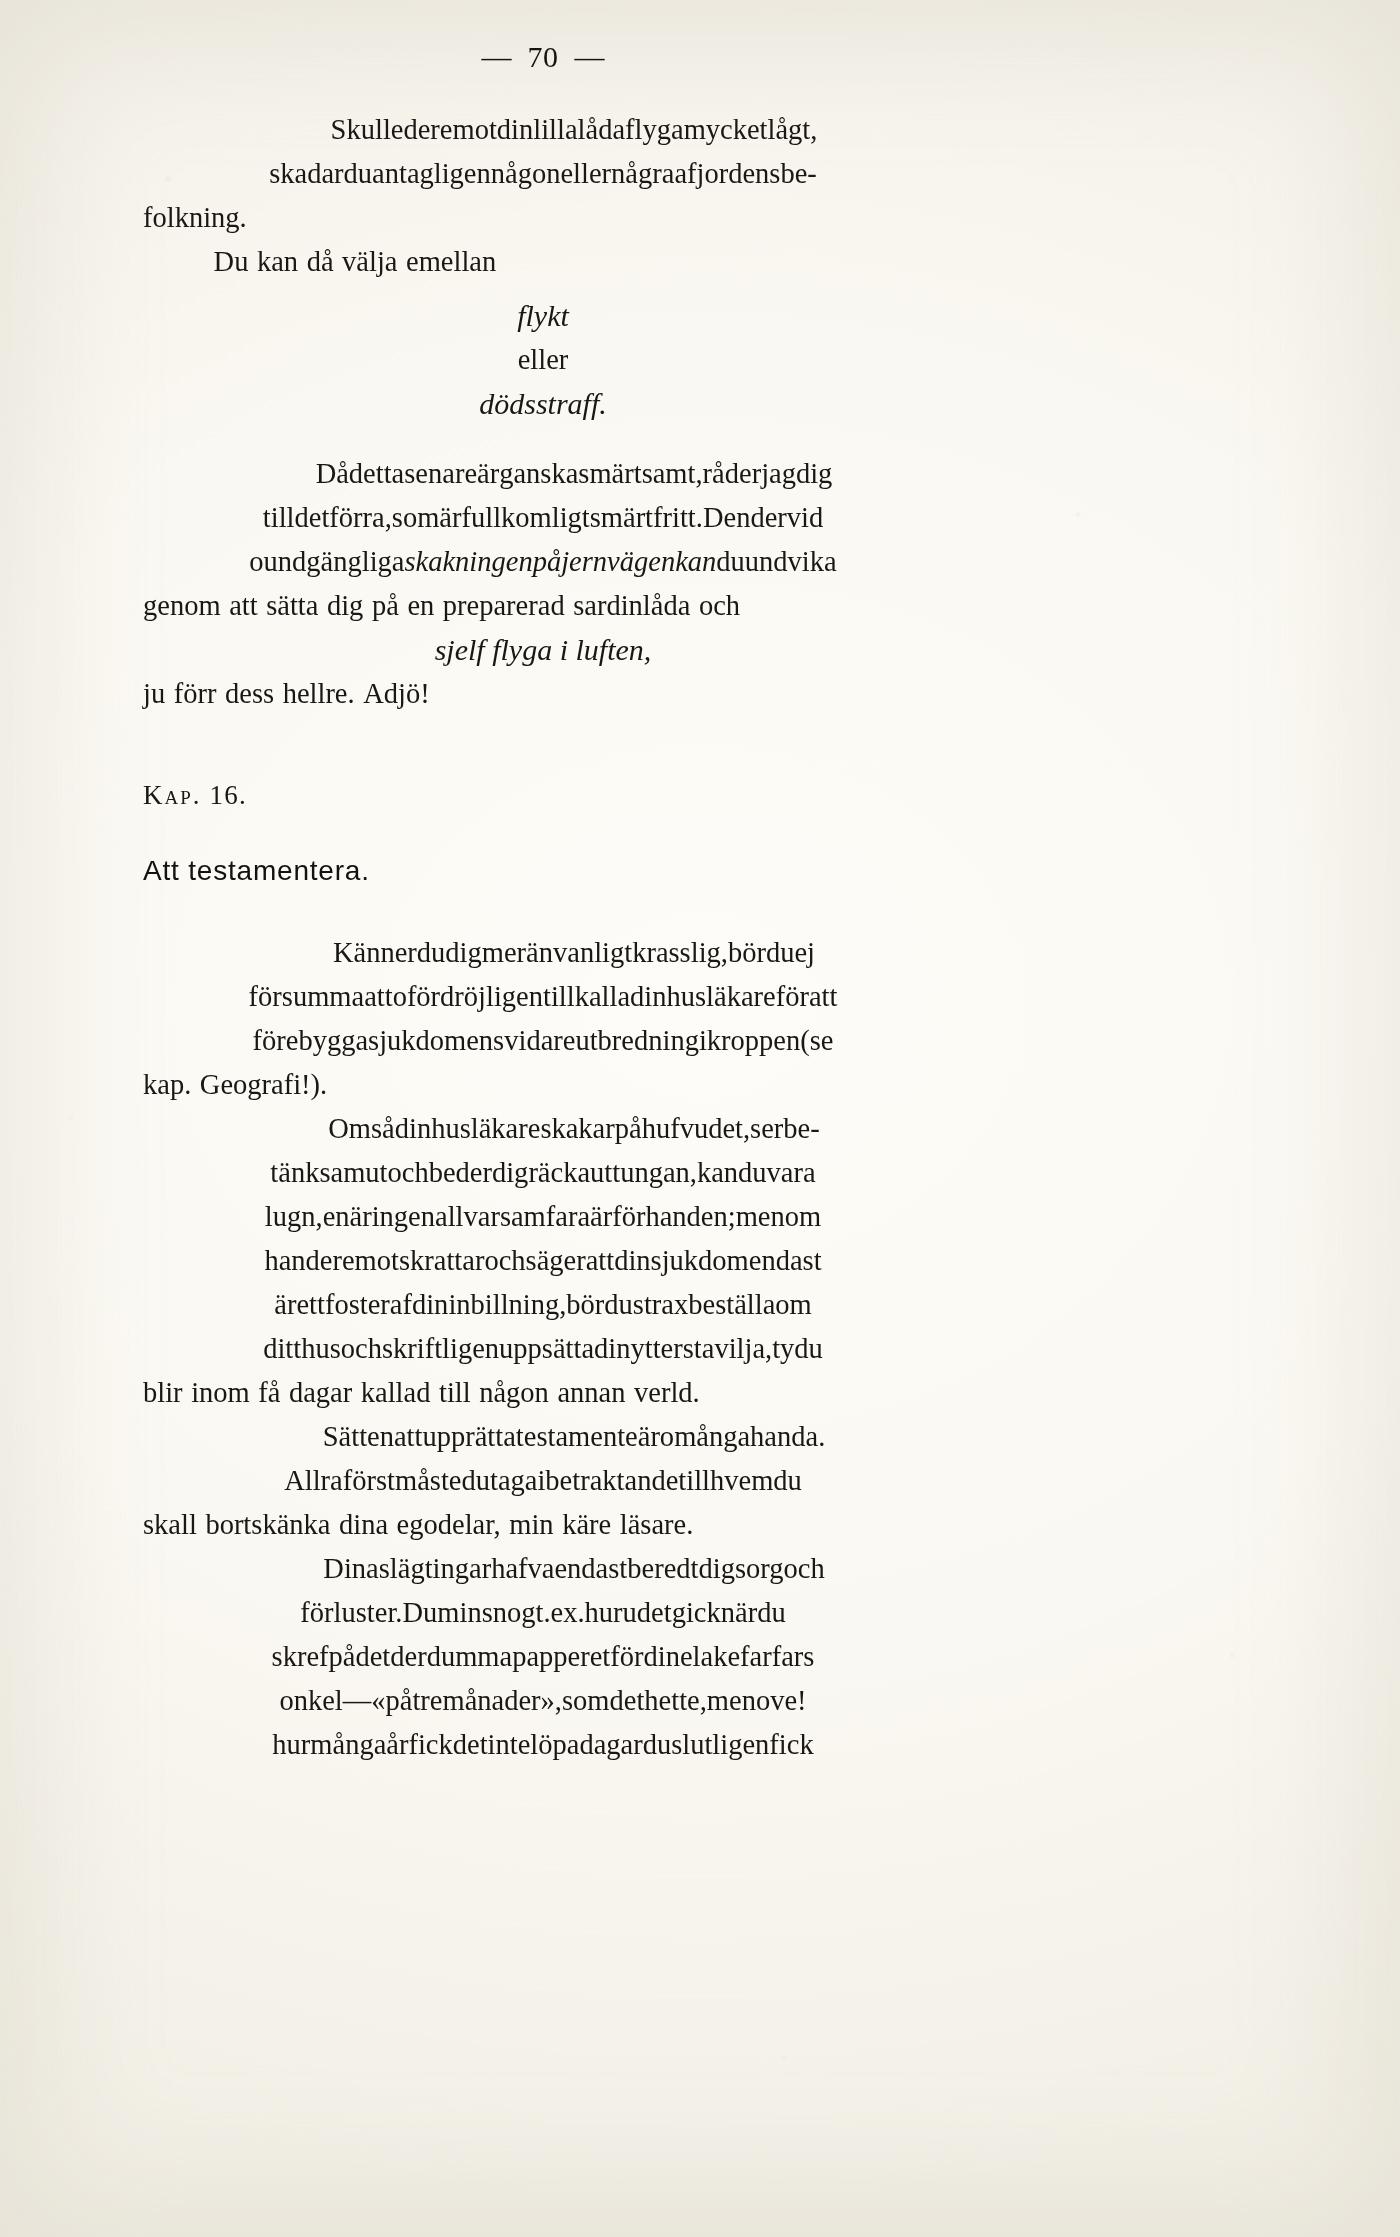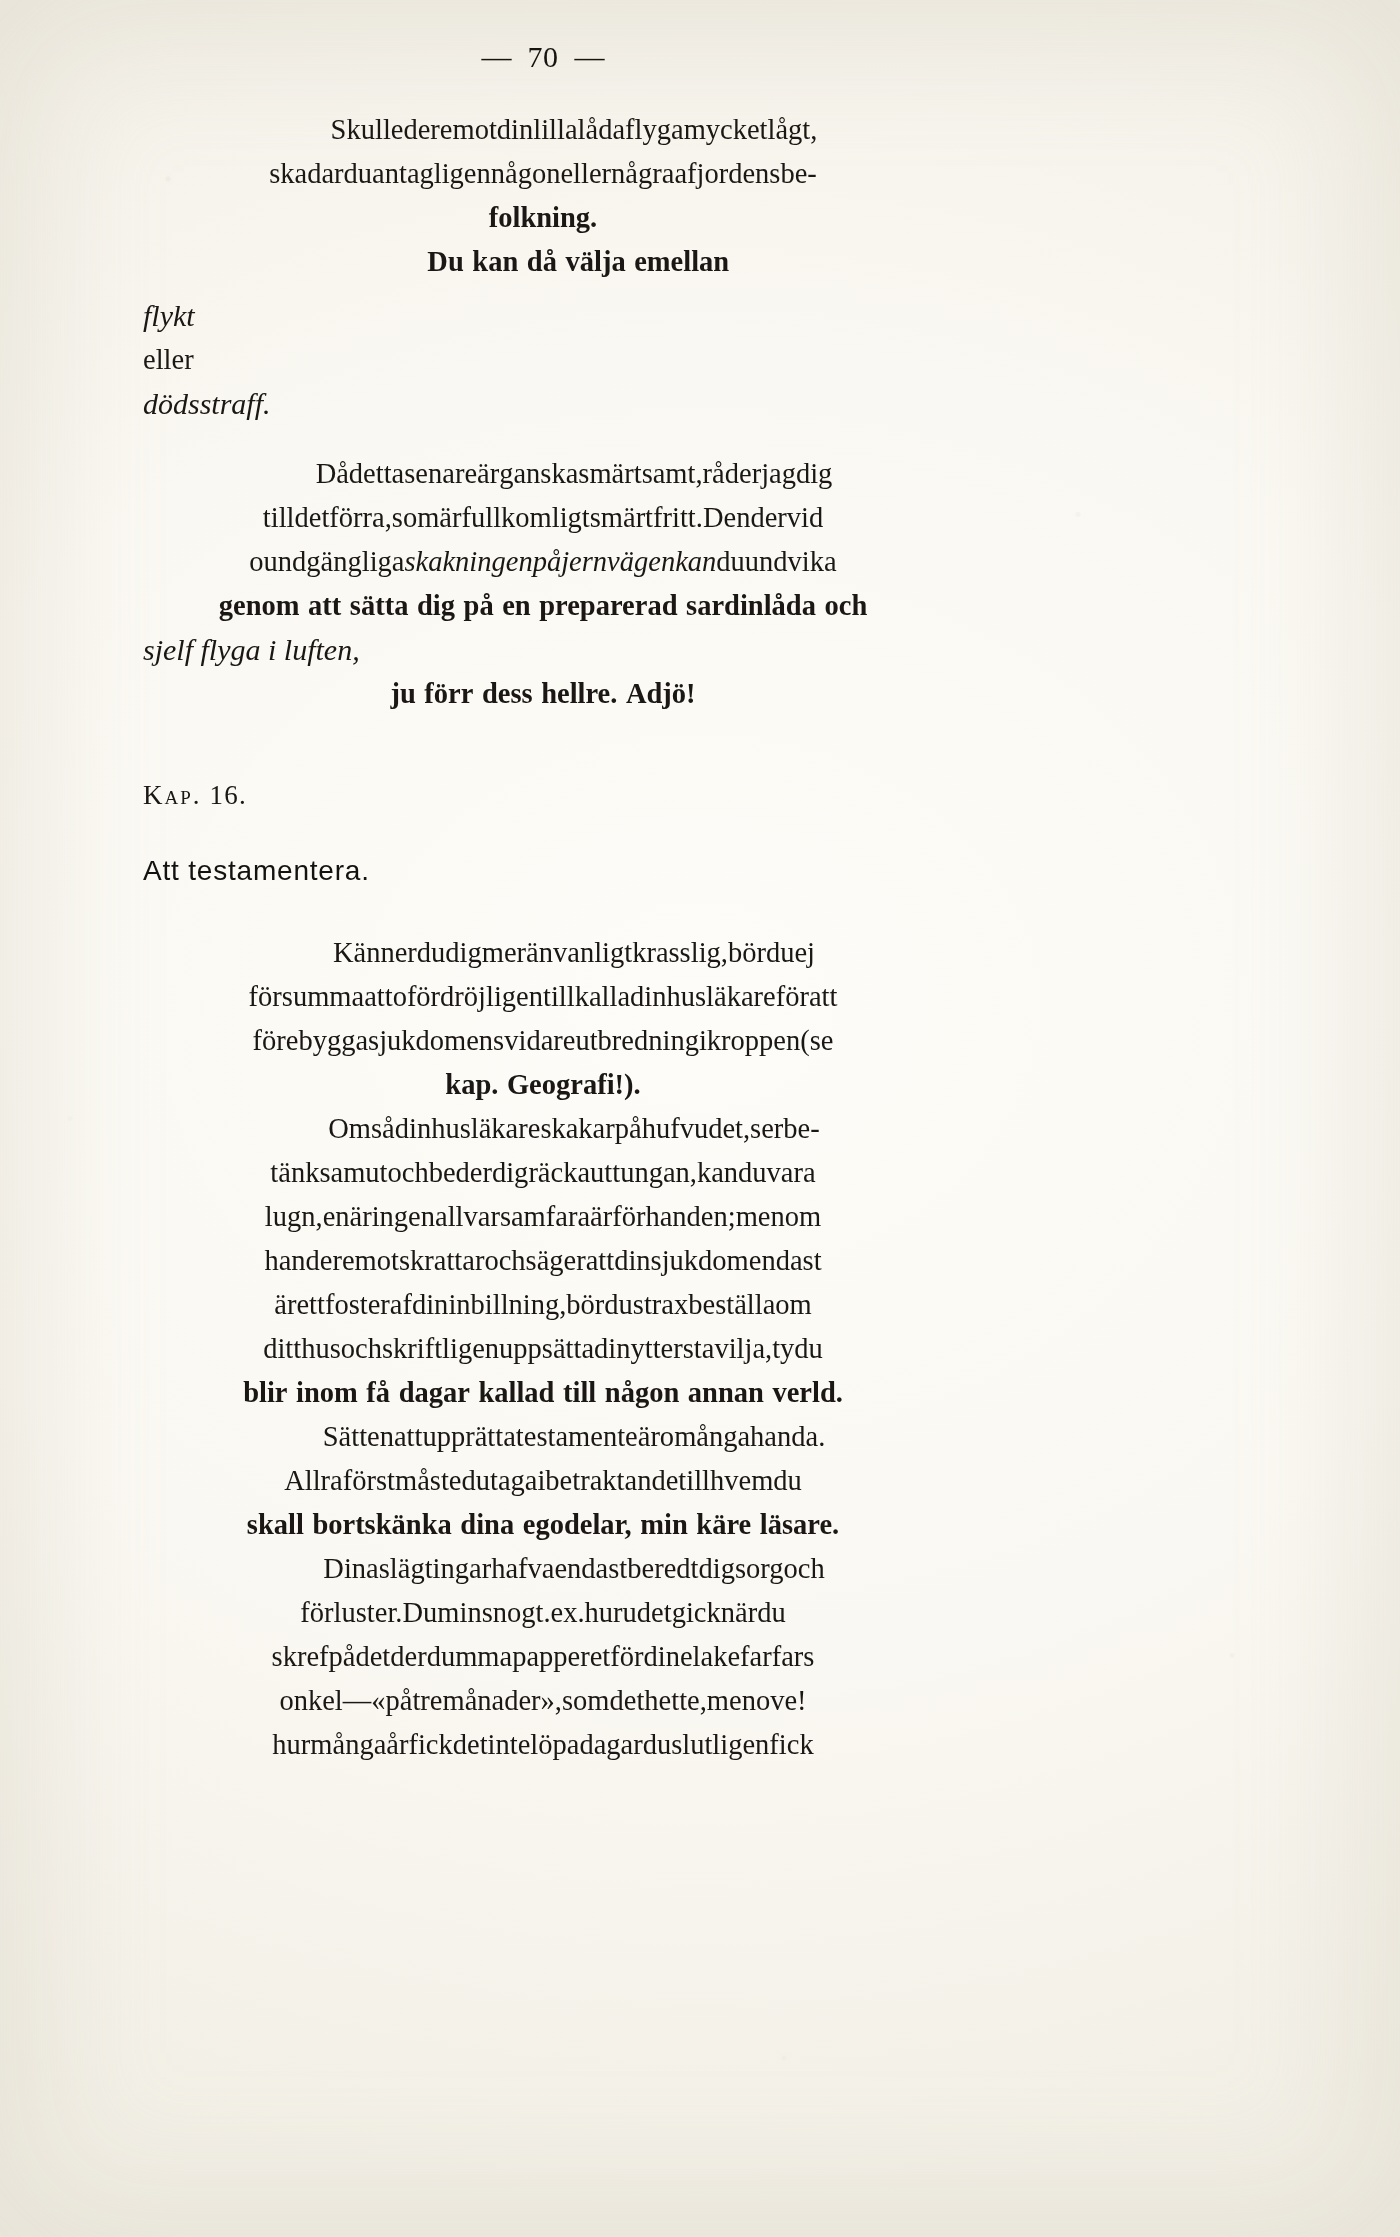--- a/index.html
+++ b/index.html
@@ -64,33 +64,33 @@
 
   .ln {
     display: flex;
     justify-content: center;
     font-size: 28.5px;
     line-height: 44px;
     white-space: nowrap;
     color: #1a1714;
   }
   
-  .ln.last { justify-content: center; font-weight: bold; }
+  .ln.last { justify-content: flex-start; }
   .ln.last > span { margin-right: 0.30em; }
   .ln.last > span:last-child { margin-right: 0; }
 
   .ln .w { display: inline-block; }
   .ln .it { font-style: italic; }
 
   
   .indent { display: inline-block; width: 62px; }
 
   
   .centered {
-    text-align: left;
+    text-align: center;
     font-size: 28.5px;
     line-height: 44px;
   }
   .centered.ital {
     font-style: italic;
     font-size: 30px;
   }
   .gap-sm { height: 10px; }
   .gap-md { height: 26px; }
 

